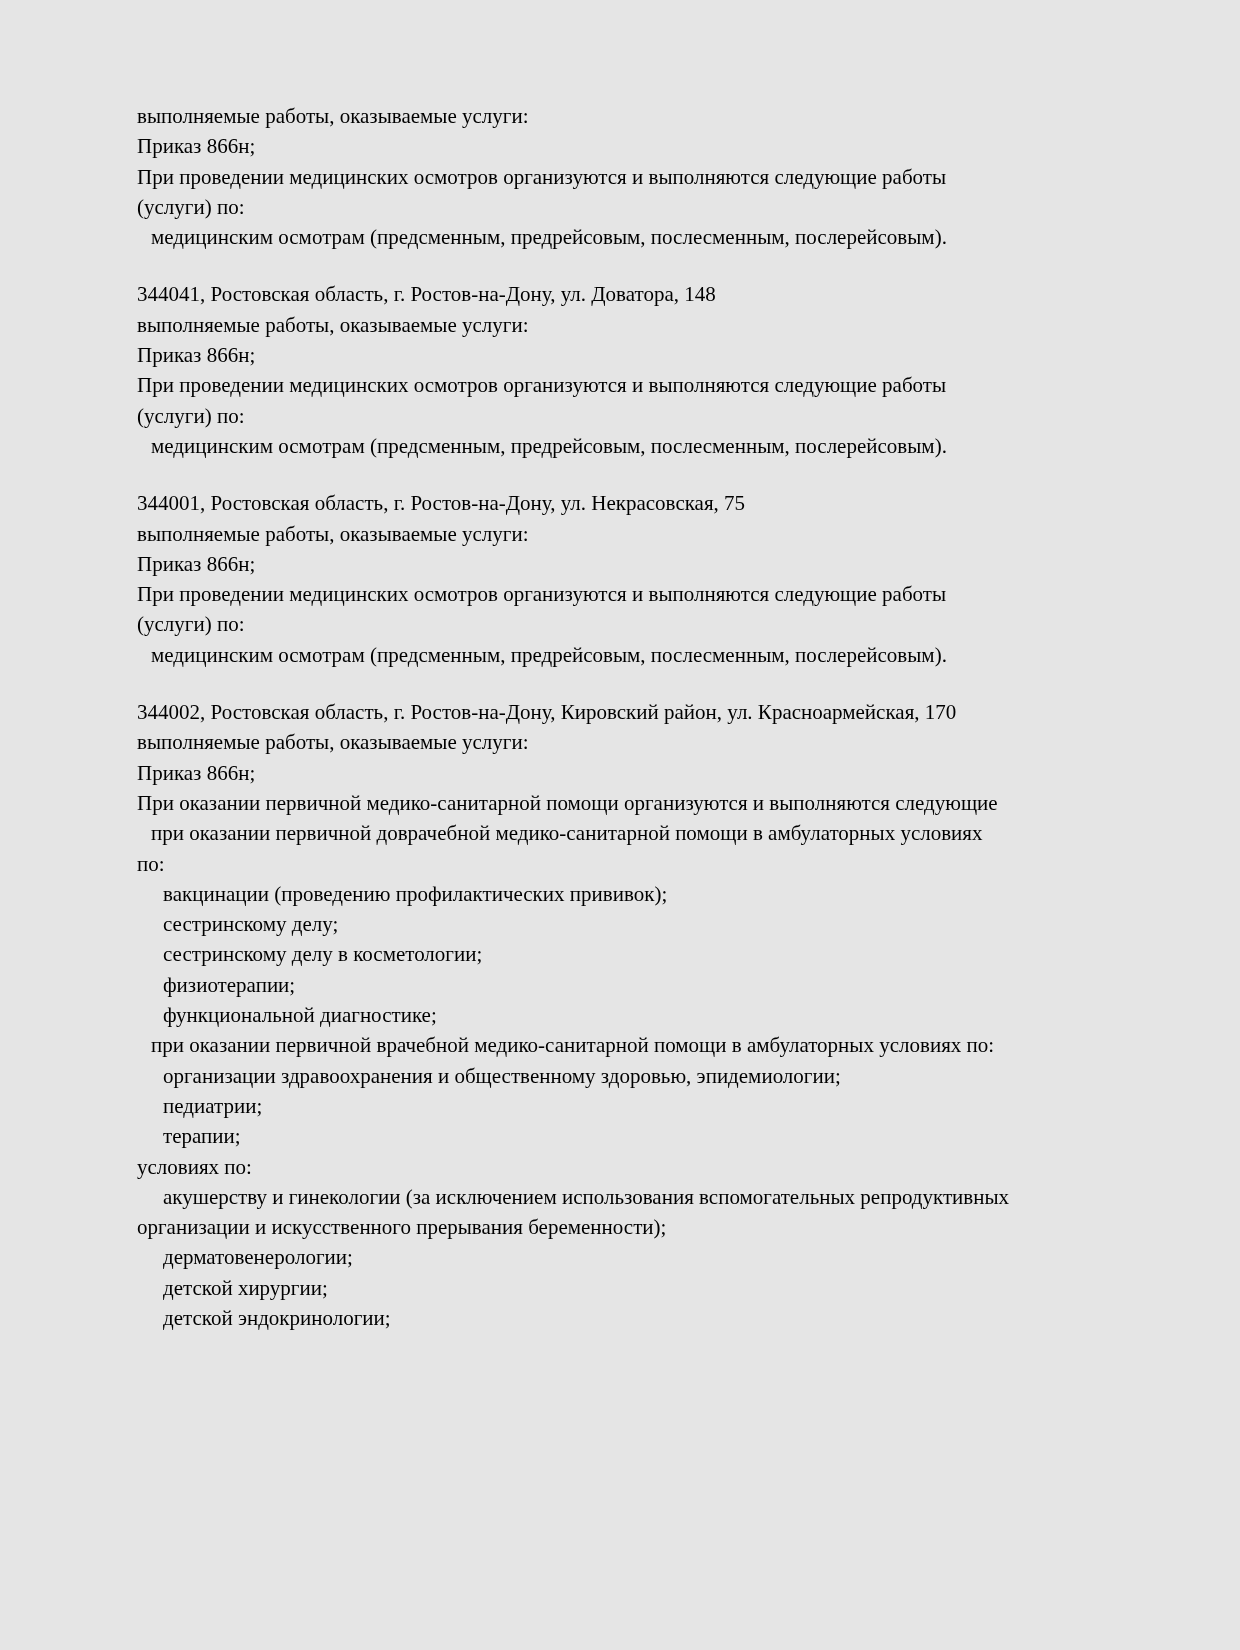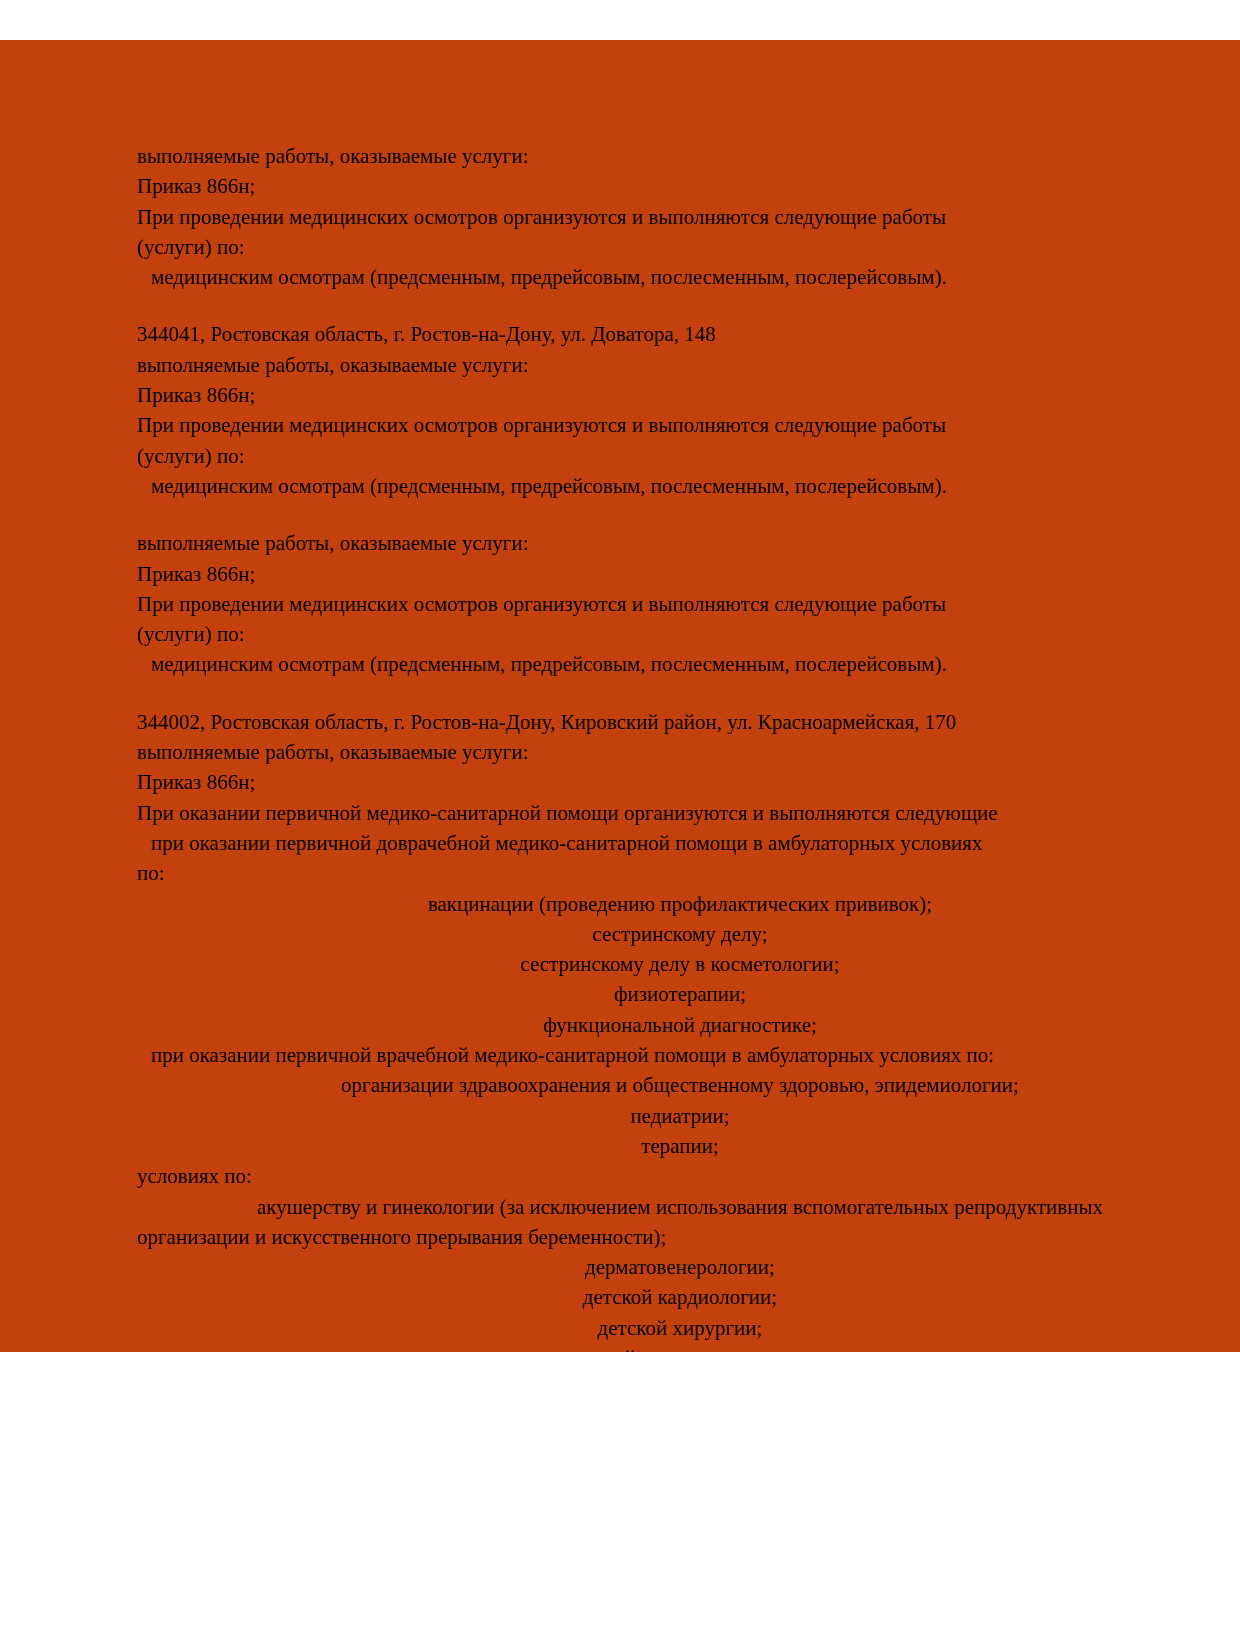--- a/index.html
+++ b/index.html
@@ -3,24 +3,23 @@
 <meta charset="utf-8">
 <style>
   html, body {
     margin: 0;
     padding: 0;
     background: #ffffff;
   }
   .page {
     position: relative;
     width: 1240px;
-    height: 1312px;
-    background: #c2410c;
+    height: 1650px;
+    background: #e5e5e5;
     overflow: hidden;
-    margin-top: 40px;
   }
   .doc-content {
     position: absolute;
     top: 101px;
     left: 137px;
     width: 1060px;
     font-family: "Liberation Serif", "DejaVu Serif", serif;
     font-size: 21px;
     line-height: 30.3px;
     color: #000000;
@@ -30,21 +29,21 @@
     margin: 0 0 27px 0;
   }
   .block:last-child {
     margin-bottom: 0;
   }
   .line {
     white-space: pre;
   }
   .indent-0 { padding-left: 0; }
   .indent-1 { padding-left: 14px; }
-  .indent-2 { padding-left: 26px; text-align: center; }
+  .indent-2 { padding-left: 26px; }
 </style>
 </head>
 <body>
 
 <div class="page">
   <div class="doc-content">
       <div class="block">
         <div class="line indent-0">выполняемые работы, оказываемые услуги:</div>
         <div class="line indent-0">Приказ 866н;</div>
         <div class="line indent-0">При проведении медицинских осмотров организуются и выполняются следующие работы</div>
@@ -53,20 +52,21 @@
       </div>
       <div class="block">
         <div class="line indent-0">344041, Ростовская область, г. Ростов-на-Дону, ул. Доватора, 148</div>
         <div class="line indent-0">выполняемые работы, оказываемые услуги:</div>
         <div class="line indent-0">Приказ 866н;</div>
         <div class="line indent-0">При проведении медицинских осмотров организуются и выполняются следующие работы</div>
         <div class="line indent-0">(услуги) по:</div>
         <div class="line indent-1">медицинским осмотрам (предсменным, предрейсовым, послесменным, послерейсовым).</div>
       </div>
       <div class="block">
+        <div class="line indent-0">344001, Ростовская область, г. Ростов-на-Дону, ул. Некрасовская, 75</div>
         <div class="line indent-0">выполняемые работы, оказываемые услуги:</div>
         <div class="line indent-0">Приказ 866н;</div>
         <div class="line indent-0">При проведении медицинских осмотров организуются и выполняются следующие работы</div>
         <div class="line indent-0">(услуги) по:</div>
         <div class="line indent-1">медицинским осмотрам (предсменным, предрейсовым, послесменным, послерейсовым).</div>
       </div>
       <div class="block">
         <div class="line indent-0">344002, Ростовская область, г. Ростов-на-Дону, Кировский район, ул. Красноармейская, 170</div>
         <div class="line indent-0">выполняемые работы, оказываемые услуги:</div>
         <div class="line indent-0">Приказ 866н;</div>
@@ -79,18 +79,17 @@
         <div class="line indent-2">физиотерапии;</div>
         <div class="line indent-2">функциональной диагностике;</div>
         <div class="line indent-1">при оказании первичной врачебной медико-санитарной помощи в амбулаторных условиях по:</div>
         <div class="line indent-2">организации здравоохранения и общественному здоровью, эпидемиологии;</div>
         <div class="line indent-2">педиатрии;</div>
         <div class="line indent-2">терапии;</div>
         <div class="line indent-0">условиях по:</div>
         <div class="line indent-2">акушерству и гинекологии (за исключением использования вспомогательных репродуктивных</div>
         <div class="line indent-0">организации и искусственного прерывания беременности);</div>
         <div class="line indent-2">дерматовенерологии;</div>
-        <div class="line indent-2">детской кардиологии;</div>
         <div class="line indent-2">детской хирургии;</div>
         <div class="line indent-2">детской эндокринологии;</div>
       </div>
     </div>
 </div>
 
 </body></html>

